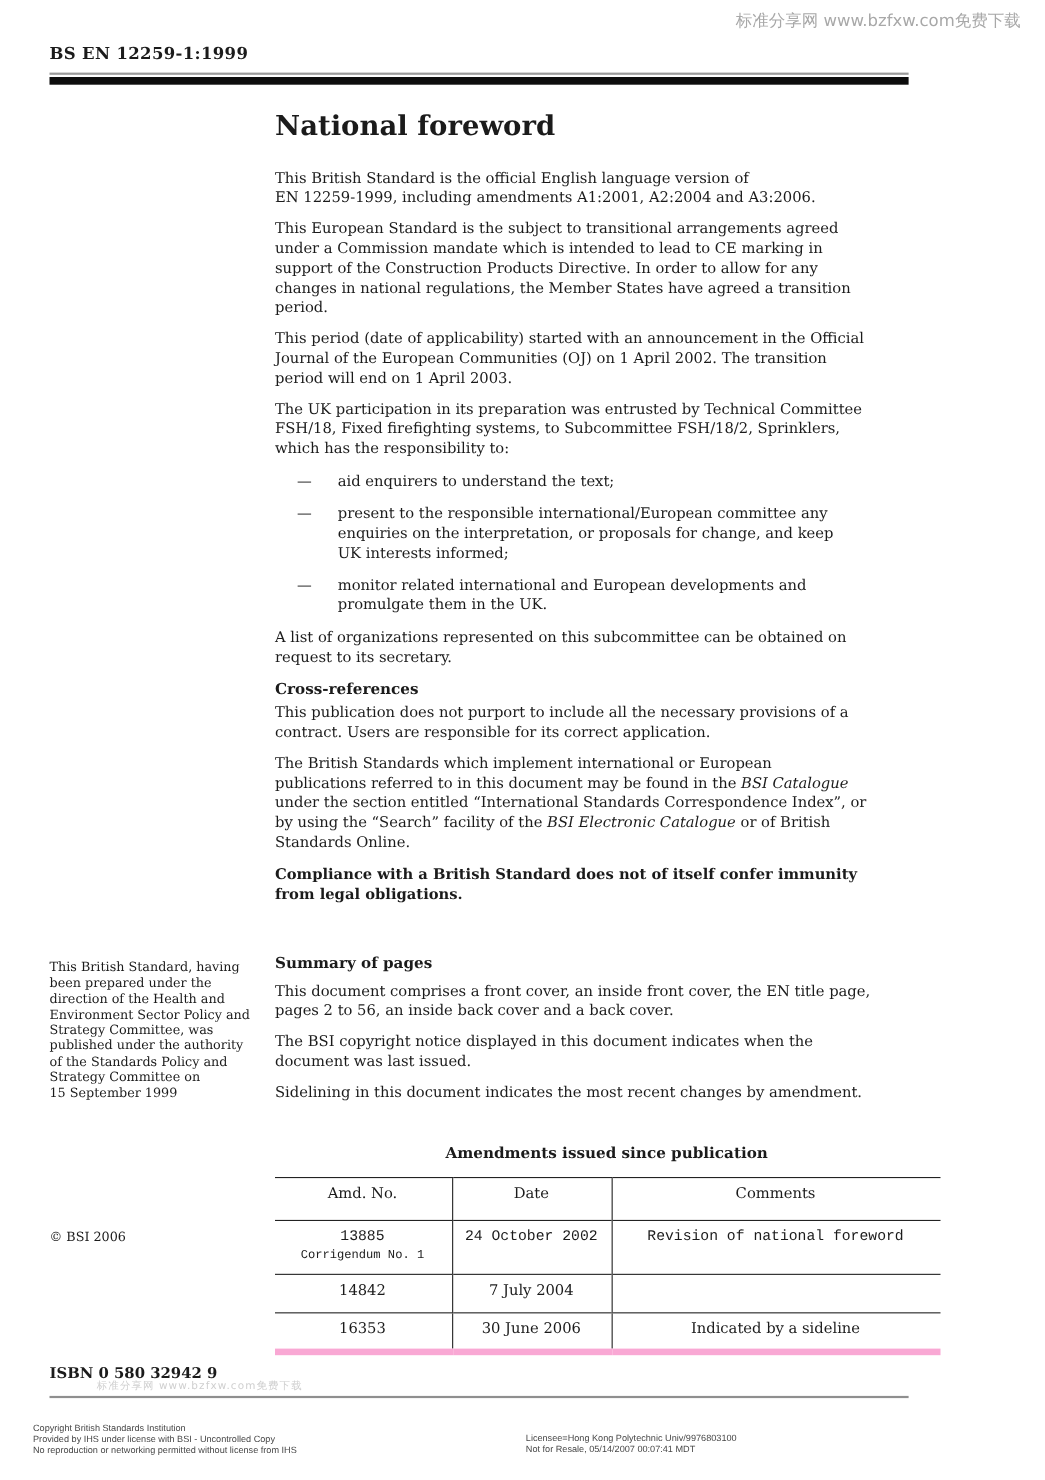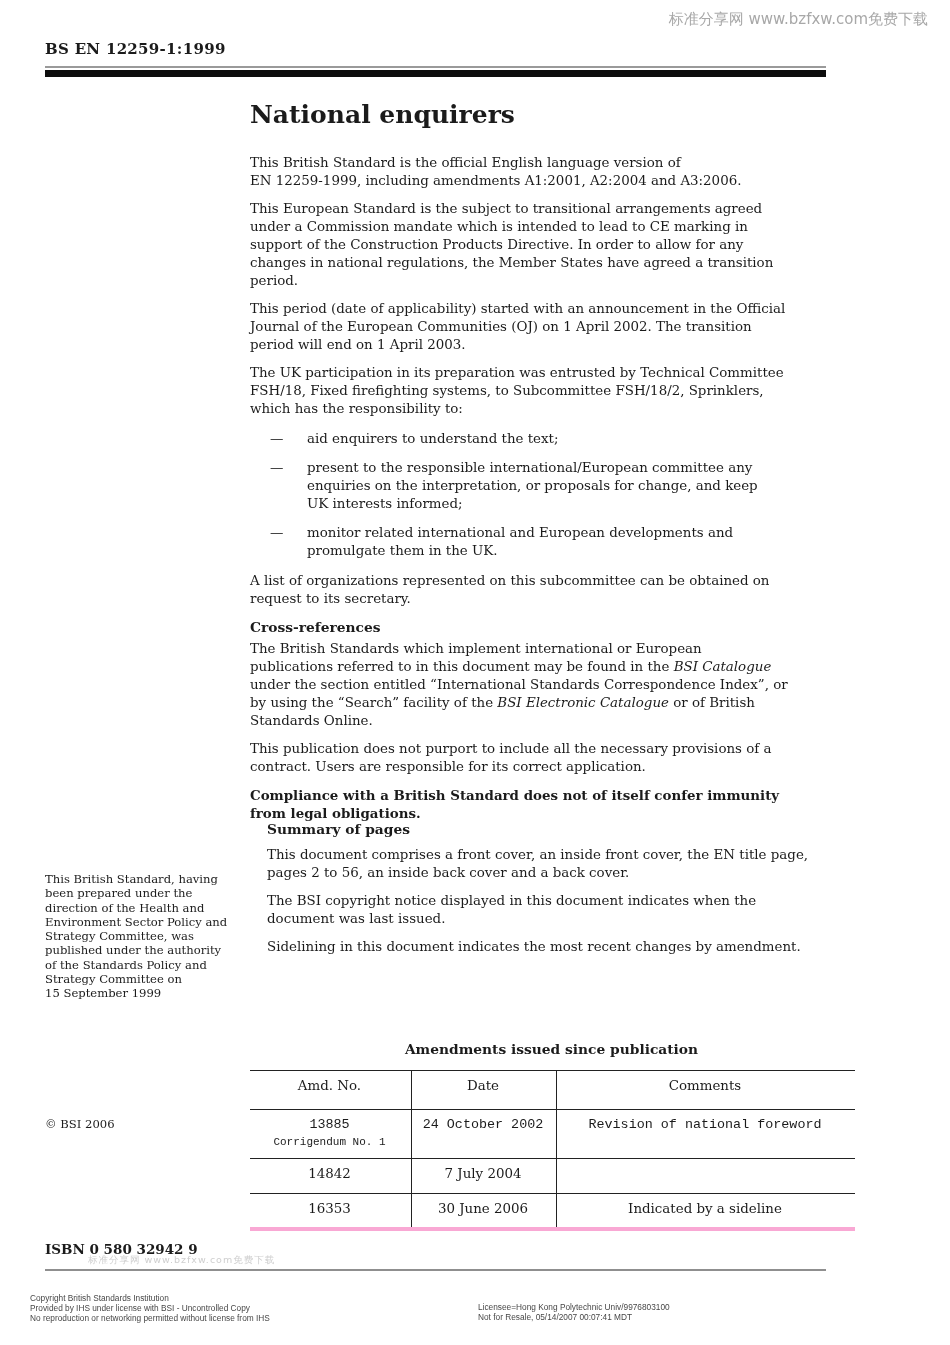--- a/index.html
+++ b/index.html
@@ -27,32 +27,32 @@
   .bullet:last-child{margin-bottom:0;}
   .dash{width:37px;flex:none;font-size:13.4px;line-height:18px;}
   .btext{font-size:13.4px;line-height:18px;white-space:pre-line;}
 
   
   .sidebar-note{position:absolute;left:45px;top:872px;width:195px;font-size:11.6px;line-height:14.3px;}
   .copyright{position:absolute;left:45px;top:1117px;font-size:11.6px;}
   .isbn{position:absolute;left:45px;top:1241px;font-size:13.5px;font-weight:bold;}
 
   
-  .summary{position:absolute;left:250px;top:820px;width:600px;margin-left:17px;}
+  .summary{position:absolute;left:250px;top:867px;width:600px;}
   .summary h2{font-size:13.8px;line-height:18px;font-weight:bold;margin:0 0 8px 0;}
   .summary p{margin:0 0 10px 0;font-size:13.4px;line-height:18px;}
 
   
   .amendments{position:absolute;left:250px;top:1040px;width:600px;text-align:center;}
   .amendments h2{font-size:13.8px;line-height:18px;font-weight:bold;margin:0 0 0 3px;}
   table.amd{border-collapse:collapse;table-layout:fixed;width:573px;margin-top:12px;
             font-size:13.4px;}
   table.amd td{vertical-align:top;padding:7px 6px 0 4px;border-top:1px solid #222;}
   table.amd td + td{border-left:1px solid #222;}
-  table.amd tr:last-child td{border-bottom:4px solid #f9a8d4;}
+  table.amd tr:last-child td{border-bottom:6px solid #f9a8d4;}
   .c1{width:151px;}.c2{width:134px;}.c3{width:288px;}
   .hrow{height:39px;}.r1{height:36px;}.r2{height:49px;font-family:Liberation Mono, monospace;}.r3{height:35px;}.r4{height:35px;}
   .corr{display:block;font-size:11px;line-height:14px;margin-top:3px;}
 
   
   .wm-bottom{position:absolute;left:88px;top:1254px;font-size:9.5px;color:#cfcfcf;
              font-family:"DejaVu Sans", sans-serif;letter-spacing:1px;}
   .rule-bottom{position:absolute;left:45px;top:1269px;width:781px;height:2px;background:#8f8f8f;}
   .footer-left{position:absolute;left:30px;top:1294px;font-family:"Liberation Sans", sans-serif;
                font-size:8.3px;line-height:9.8px;color:#474747;}
@@ -64,21 +64,21 @@
 
 <div class="page">
 
   <div class="wm-top">标准分享网  www.bzfxw.com免费下载</div>
 
   <div class="doc-num">BS EN 12259-1:1999</div>
   <div class="rule-thin"></div>
   <div class="rule-thick"></div>
 
   <div class="main">
-    <h1>National enquirers</h1>
+    <h1>National foreword</h1>
     <p class="body pre">This British Standard is the official English language version of
 EN 12259-1999, including amendments A1:2001, A2:2004 and A3:2006.</p>
     <p class="body pre">This European Standard is the subject to transitional arrangements agreed
 under a Commission mandate which is intended to lead to CE marking in
 support of the Construction Products Directive. In order to allow for any
 changes in national regulations, the Member States have agreed a transition
 period.</p>
     <p class="body pre">This period (date of applicability) started with an announcement in the Official
 Journal of the European Communities (OJ) on 1 April 2002. The transition
 period will end on 1 April 2003.</p>
@@ -101,28 +101,28 @@
         <span class="dash">—</span>
         <span class="btext">monitor related international and European developments and
 promulgate them in the UK.</span>
       </div>
     </div>
 
     <p class="body pre">A list of organizations represented on this subcommittee can be obtained on
 request to its secretary.</p>
 
     <h2 class="sub">Cross-references</h2>
+    <p class="body pre">This publication does not purport to include all the necessary provisions of a
+contract. Users are responsible for its correct application.</p>
+
     <p class="body pre"><span>The British Standards which implement international or European
 publications referred to in this document may be found in the </span><i>BSI Catalogue</i><span>
 under the section entitled “International Standards Correspondence Index”, or
 by using the “Search” facility of the </span><i>BSI Electronic Catalogue</i><span> or of British
 Standards Online.</span></p>
-
-    <p class="body pre">This publication does not purport to include all the necessary provisions of a
-contract. Users are responsible for its correct application.</p>
     <p class="body pre bold">Compliance with a British Standard does not of itself confer immunity
 from legal obligations.</p>
   </div>
 
   <div class="sidebar-note pre">This British Standard, having
 been prepared under the
 direction of the Health and
 Environment Sector Policy and
 Strategy Committee, was
 published under the authority

